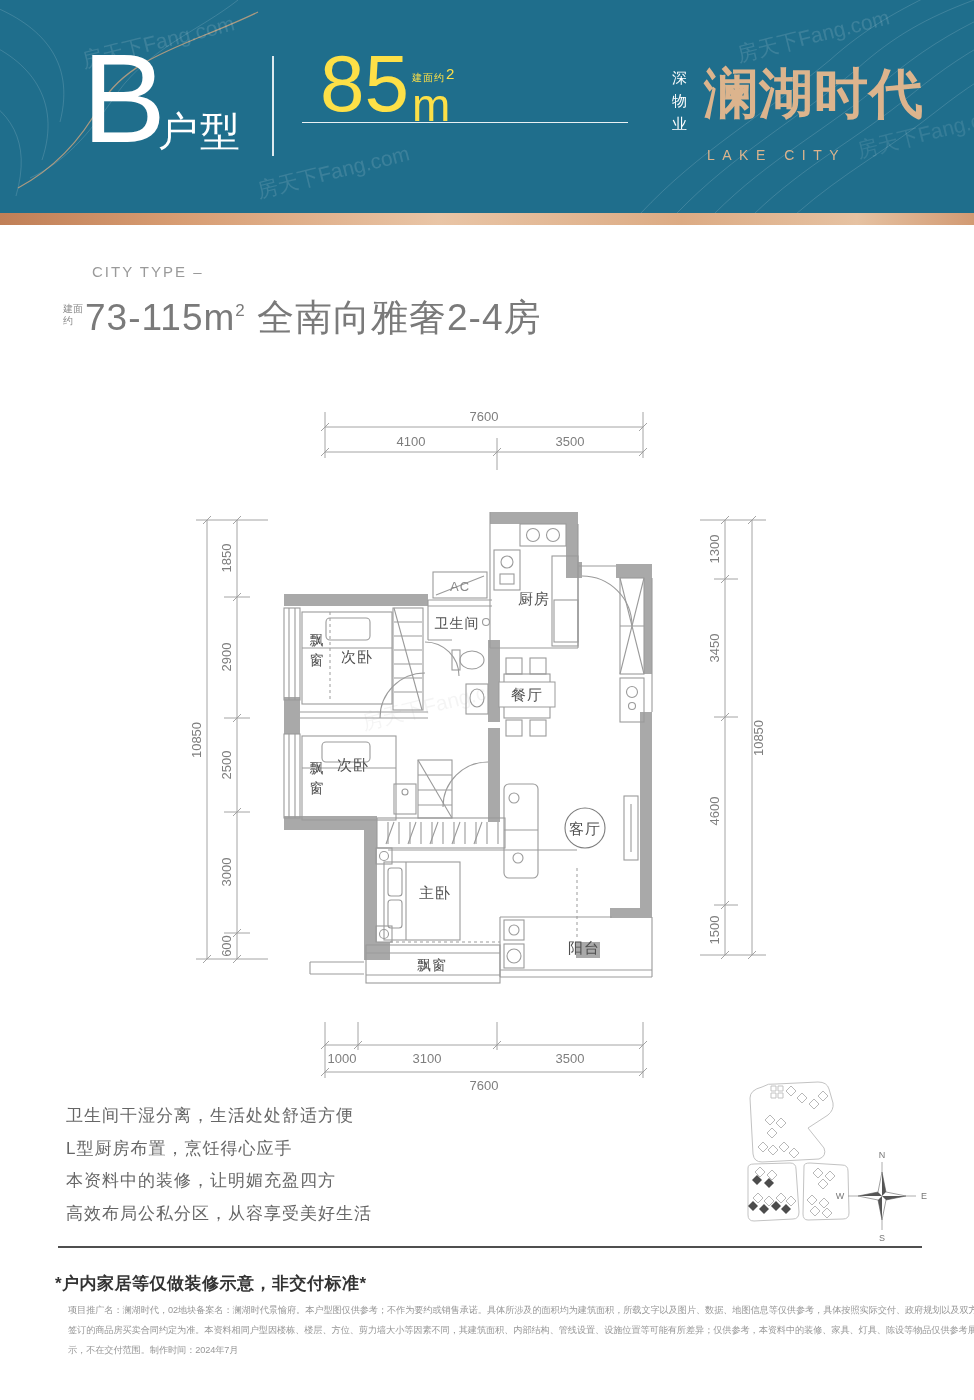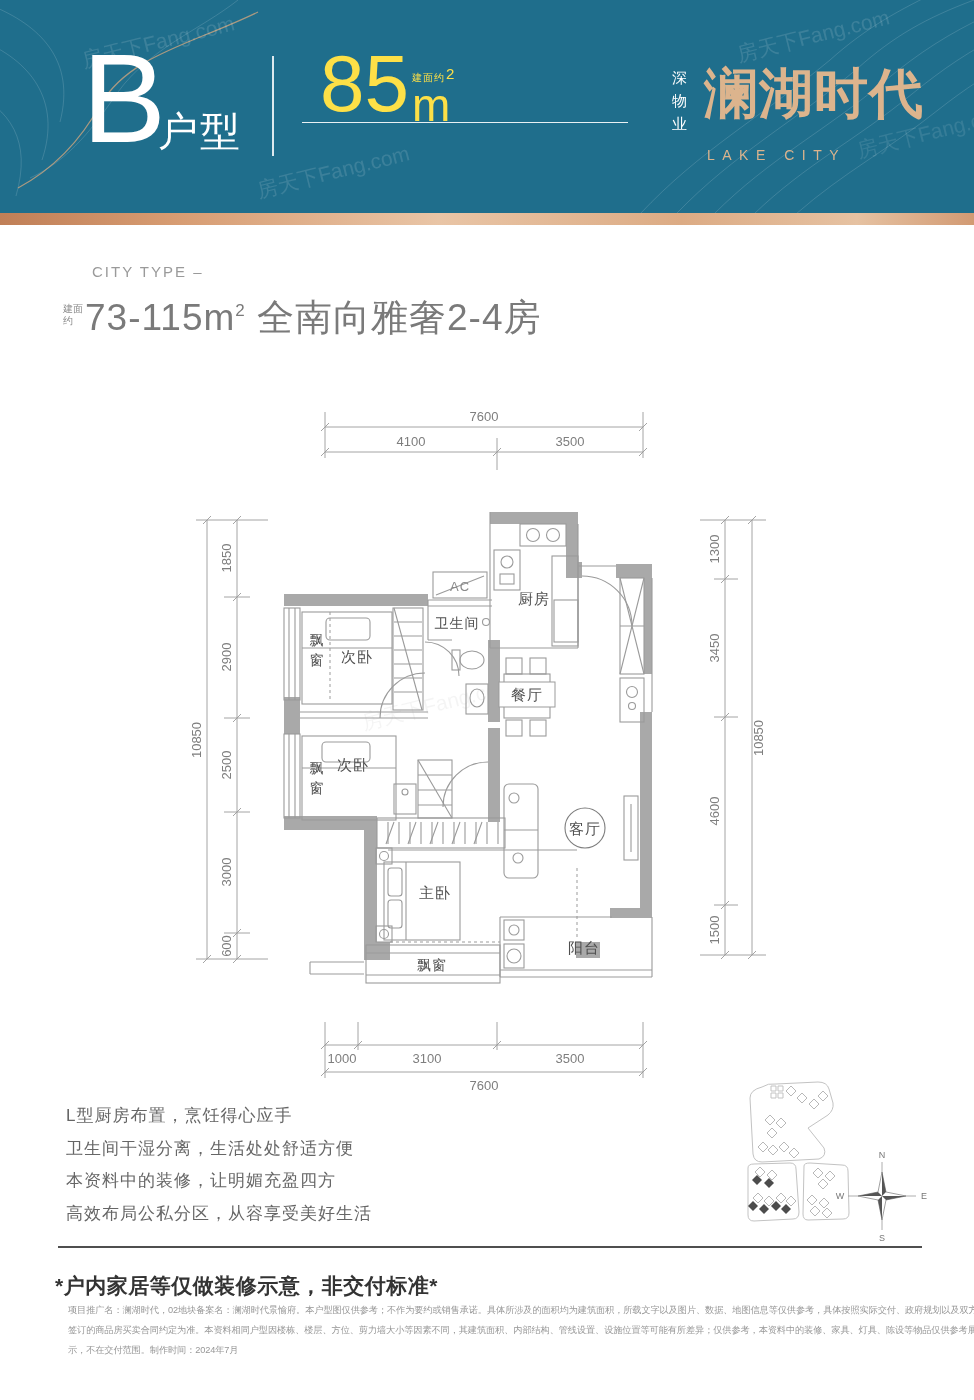--- a/index.html
+++ b/index.html
@@ -32,21 +32,21 @@
   .eyebrow{position:absolute;left:92px;top:263px;color:#9a9a9a;font-size:15px;letter-spacing:2px;}
   .headline{position:absolute;left:63px;top:293px;display:flex;align-items:flex-start;color:#7a7a7a;}
   .hl-prefix{width:22px;font-size:10px;line-height:12px;color:#8a8a8a;margin-top:10px;word-break:break-all;}
   .hl-big{font-size:37px;letter-spacing:1px;}
   .hl-big sup{font-size:17px;vertical-align:14px;}
   
   .features{position:absolute;left:66px;top:1100px;color:#666;font-size:17px;}
   .features div{line-height:32.5px;letter-spacing:1px;}
   
   .foot-line{position:absolute;left:58px;top:1246px;width:864px;height:2px;background:#4f4f4f;}
-  .foot-note{position:absolute;left:55px;top:1272px;color:#333;font-size:21px;font-weight:bold;letter-spacing:.5px;}
+  .foot-note{position:absolute;left:55px;top:1272px;color:#333;font-size:17px;font-weight:bold;letter-spacing:.5px;}
   .disclaimer{position:absolute;left:68px;top:1300px;width:896px;color:#979797;font-size:9.2px;
               letter-spacing:-.1px;line-height:20px;white-space:nowrap;}
   
   .vlabel{position:absolute;width:15px;color:#4f4f4f;font-size:14px;line-height:20px;word-break:break-all;text-align:center;}
   svg{position:absolute;left:0;top:0;}
   svg text{font-family:"Liberation Sans","DejaVu Sans",sans-serif;}
   .dm{font-size:13px;fill:#7e7e7e;}
   .rm{font-size:15px;fill:#4f4f4f;letter-spacing:1px;}
   .cp{font-size:9px;fill:#777;}
 </style>
@@ -330,22 +330,22 @@
       <text class="cp" x="924" y="1199" text-anchor="middle">E</text>
       <text class="cp" x="882" y="1241" text-anchor="middle">S</text>
       <text class="cp" x="840" y="1199" text-anchor="middle">W</text>
     </g>
   </svg>
 
   <div class="vlabel" style="left:309px;top:630px;">飘窗</div>
   <div class="vlabel" style="left:309px;top:758px;">飘窗</div>
 
   <div class="features">
+    <div>卫生间干湿分离，生活处处舒适方便</div>
     <div>L型厨房布置，烹饪得心应手</div>
-    <div>卫生间干湿分离，生活处处舒适方便</div>
     <div>本资料中的装修，让明媚充盈四方</div>
     <div>高效布局公私分区，从容享受美好生活</div>
   </div>
 
   <div class="foot-line"></div>
   <div class="foot-note">*户内家居等仅做装修示意，非交付标准*</div>
   <div class="disclaimer">
     <div>项目推广名：澜湖时代，02地块备案名：澜湖时代景愉府。本户型图仅供参考；不作为要约或销售承诺。具体所涉及的面积均为建筑面积，所载文字以及图片、数据、地图信息等仅供参考，具体按照实际交付、政府规划以及双方</div>
     <div>签订的商品房买卖合同约定为准。本资料相同户型因楼栋、楼层、方位、剪力墙大小等因素不同，其建筑面积、内部结构、管线设置、设施位置等可能有所差异；仅供参考，本资料中的装修、家具、灯具、陈设等物品仅供参考展</div>
     <div>示，不在交付范围。制作时间：2024年7月</div>

